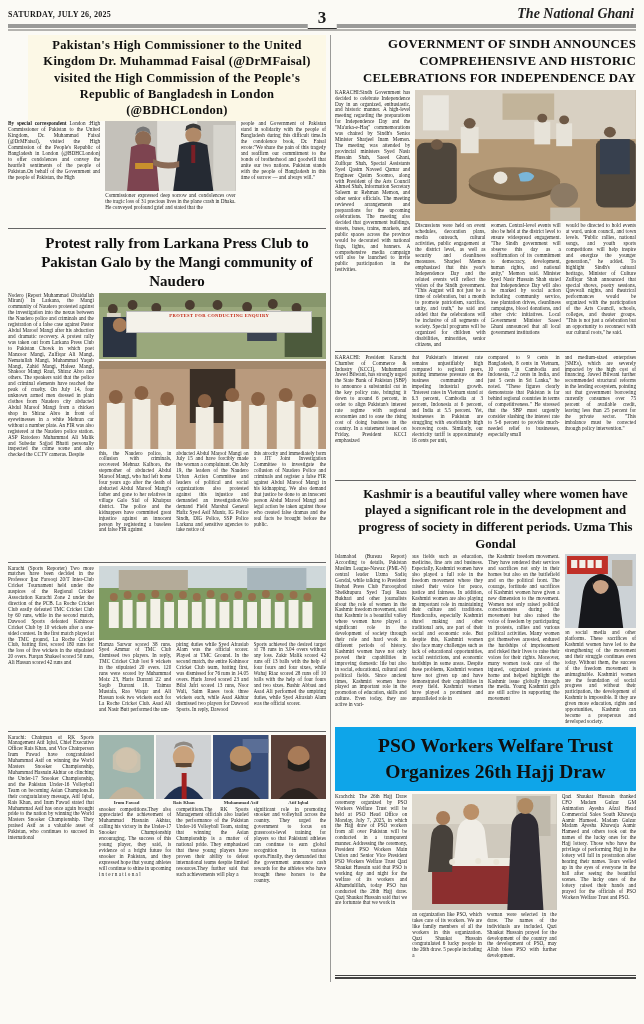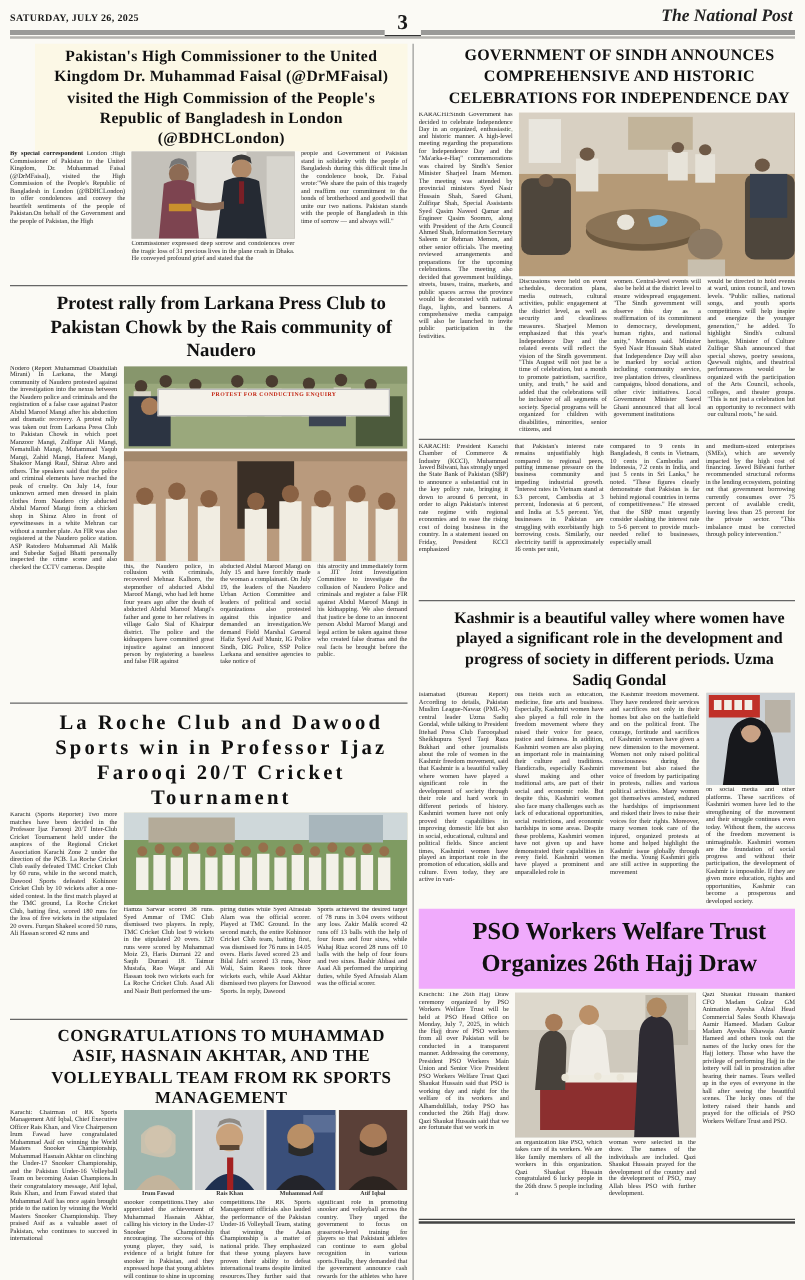--- a/index.html
+++ b/index.html
@@ -34,34 +34,34 @@
   .bt { font-size:5.2px; line-height:1.14; text-align:justify; color:#1c1c1c; }
   .byline { font-weight:bold; }
   .rule { border-top:1px solid #666; margin:2px 0 3px 0; }
   .thickrule { border-top:1px solid #444; border-bottom:2px solid #444; height:4px; margin-top:3px; }
   .cap { font-size:4.8px; font-weight:bold; text-align:center; color:#333; margin-top:1px; }
   .ph { position:relative; overflow:hidden; background:#c9c6bf; }
   .ph svg { display:block; width:100%; height:100%; }
   
   .a1-hl { font-size:12.5px; line-height:1.3; letter-spacing:0.3px; padding:2px 0 3px 0; background:#fcf8e6; }
   .a1-body { height:104px; }
-  .a2-hl { font-size:12.8px; line-height:1.32; letter-spacing:0.2px; padding:1px 0 3px 0; }
+  .a2-hl { font-size:12.8px; line-height:1.32; letter-spacing:0.2px; padding:1px 0 3px 0;text-align:right; }
   .a2-body { height:258px; }
   .a3-hl { font-size:15px; line-height:1.25; padding:2px 0; }
   .a3-body { height:266px; }
   .a4-hl { font-size:14px; line-height:1.25; padding:2px 0; }
   .a4-body { height:122px; }
   .a5-hl { font-size:16.5px; line-height:1.22; letter-spacing:2.5px; padding:2px 0; }
   .a5-body { height:162px; }
   .a6-hl { font-size:12.8px; line-height:1.3; padding:2px 0; }
   .a6-body { height:170px; }
   .a7-hl { font-size:13.5px; line-height:1.22; letter-spacing:0.4px; padding:2px 0 1px 0; }
   .a7-sub { font-size:7.4px; line-height:1.25; padding-bottom:2px; }
   .a7-body { height:192px; }
-  .a8-hlblock { background:#f0abfc; padding:6px 0 7px 0; }
+  .a8-hlblock { background:#0ea5e9; padding:6px 0 7px 0; }
   .a8-hl { font-size:19.5px; line-height:1.3; }
   .a8-body { height:178px; margin-top:3px; }
   
   .stack { display:flex; flex-direction:column; }
   .mid-gap { margin-top:2px; }
   .banner-strip {
     position:absolute; left:12%; right:6%; top:28%; height:34%; background:#f4f2ea;
     border:1px solid #bbb; display:flex; align-items:flex-start; justify-content:center;
   }
   .banner-txt { font-size:4.6px; font-weight:bold; color:#c22310; letter-spacing:0.4px; margin-top:1px; }
@@ -69,21 +69,21 @@
   .portraits .pcell { flex:1; }
   .pframe { height:64px; }
 </style>
 </head>
 <body>
 
 <div class="page">
 
   <div class="hdr">
     <span class="date">SATURDAY, JULY 26, 2025</span>
-    <span class="masthead">The National Post</span>
+    <span class="masthead">The National Ghani</span>
   </div>
   <div class="toprule">
     <div class="bar1"></div>
       <div class="bar2"></div>
     <div class="pagenum">3</div>
   </div>
 
   <div class="wrap">
 
     <div class="half-l">
@@ -115,21 +115,21 @@
             <div class="cols mid-gap" style="flex:1;">
               <div class="c bt">Commissioner expressed deep sorrow and condolences over the tragic loss of 31 precious lives in the plane crash in Dhaka. He conveyed profound grief and stated that the</div>
             </div>
           </div>
           <div class="c bt">people and Government of Pakistan stand in solidarity with the people of Bangladesh during this difficult time.In the condolence book, Dr. Faisal wrote:"We share the pain of this tragedy and reaffirm our commitment to the bonds of brotherhood and goodwill that unite our two nations. Pakistan stands with the people of Bangladesh in this time of sorrow — and always will."</div>
         </div>
       </div>
       <div class="rule"></div>
 
       <div class="art">
-        <div class="hl a3-hl">Protest rally from Larkana Press Club to Pakistan Chowk by the Rais community of Naudero</div>
+        <div class="hl a3-hl">Protest rally from Larkana Press Club to Pakistan Galo by the Mangi community of Naudero</div>
         <div class="cols a3-body">
           <div class="c bt" style="flex:0 0 27%;">Nodero (Report Muhammad Obaidullah Mirani) In Larkana, the Mangi community of Naudero protested against the investigation into the nexus between the Naudero police and criminals and the registration of a false case against Pastor Abdul Maroof Mangi after his abduction and dramatic recovery. A protest rally was taken out from Larkana Press Club to Pakistan Chowk in which poet Manzoor Mangi, Zulfiqar Ali Mangi, Nematullah Mangi, Muhammad Yaqub Mangi, Zahid Mangi, Hafeez Mangi, Shakoor Mangi Rauf, Shiraz Abro and others. The speakers said that the police and criminal elements have reached the peak of cruelty. On July 14, four unknown armed men dressed in plain clothes from Naudero city abducted Abdul Maroof Mangi from a chicken shop in Shiraz Abro in front of eyewitnesses in a white Mehran car without a number plate. An FIR was also registered at the Naudero police station. ASP Ratodero Muhammad Ali Malik and Subedar Sajjad Bhatti personally inspected the crime scene and also checked the CCTV cameras. Despite</div>
           <div class="c stack">
             <div class="ph" style="height:66px;">
               <svg viewBox="0 0 230 66" preserveAspectRatio="none">
                 <rect width="230" height="66" fill="#9aa87c"></rect>
                 <rect y="0" width="230" height="14" fill="#87966c"></rect>
                 <g fill="#4a3c30">
                   <circle cx="14" cy="16" r="5"></circle>
                     <circle cx="34" cy="12" r="5"></circle>
@@ -192,21 +192,20 @@
               <div class="c bt">this, the Naudero police, in collusion with criminals, recovered Mehnaz Kalhoro, the stepmother of abducted Abdul Maroof Mangi, who had left home four years ago after the death of abducted Abdul Maroof Mangi's father and gone to her relatives in village Galo Sial of Khairpur district. The police and the kidnappers have committed great injustice against an innocent person by registering a baseless and false FIR against</div>
               <div class="c bt">abducted Abdul Maroof Mangi on July 15 and have forcibly made the woman a complainant. On July 19, the leaders of the Naudero Urban Action Committee and leaders of political and social organizations also protested against this injustice and demanded an investigation.We demand Field Marshal General Hafiz Syed Asif Munir, IG Police Sindh, DIG Police, SSP Police Larkana and sensitive agencies to take notice of</div>
               <div class="c bt">this atrocity and immediately form a JIT Joint Investigation Committee to investigate the collusion of Naudero Police and criminals and register a false FIR against Abdul Maroof Mangi in his kidnapping. We also demand that justice be done to an innocent person Abdul Maroof Mangi and legal action be taken against those who created false dramas and the real facts be brought before the public.</div>
             </div>
           </div>
         </div>
       </div>
       <div class="rule"></div>
 
       <div class="art">
-        <div class="hl a5-hl">La Roche Club and Dawood Sports win in Professor Ijaz Farooqi 20/T Cricket Tournament</div>
         <div class="cols a5-body">
           <div class="c bt" style="flex:0 0 27%;">Karachi (Sports Reporter) Two more matches have been decided in the Professor Ijaz Farooqi 20/T Inter-Club Cricket Tournament held under the auspices of the Regional Cricket Association Karachi Zone 2 under the direction of the PCB. La Roche Cricket Club easily defeated TMC Cricket Club by 60 runs, while in the second match, Dawood Sports defeated Kohinoor Cricket Club by 10 wickets after a one-sided contest. In the first match played at the TMC ground, La Roche Cricket Club, batting first, scored 180 runs for the loss of five wickets in the stipulated 20 overs. Furqan Shakeel scored 50 runs, Ali Hassan scored 42 runs and</div>
           <div class="c stack">
             <div class="ph" style="height:74px;">
               <svg viewBox="0 0 230 74" preserveAspectRatio="none">
                 <rect width="230" height="74" fill="#7f9b62"></rect>
                 <rect y="0" width="230" height="22" fill="#cfd8da"></rect>
                 <rect x="20" y="4" width="70" height="20" fill="#b4ab99"></rect>
                 <rect x="150" y="2" width="60" height="22" fill="#a8b6bc"></rect>
                 <g fill="#f3f1e8">
@@ -249,21 +248,20 @@
               <div class="c bt">Hamza Sarwar scored 38 runs. Syed Ammar of TMC Club dismissed two players. In reply, TMC Cricket Club lost 9 wickets in the stipulated 20 overs. 120 runs were scored by Muhammad Moiz 23, Haris Durrani 22 and Saqib Durrani 18. Taimur Mustafa, Rao Waqar and Ali Hassan took two wickets each for La Roche Cricket Club. Asad Ali and Nasir Butt performed the um-</div>
               <div class="c bt">piring duties while Syed Afrasiab Alam was the official scorer. Played at TMC Ground. In the second match, the entire Kohinoor Cricket Club team, batting first, was dismissed for 76 runs in 14.05 overs. Haris Javed scored 23 and Bilal Jafri scored 13 runs, Noor Wali, Saim Raees took three wickets each, while Asad Akhtar dismissed two players for Dawood Sports. In reply, Dawood</div>
               <div class="c bt">Sports achieved the desired target of 78 runs in 3.04 overs without any loss. Zakir Malik scored 42 runs off 13 balls with the help of four fours and four sixes, while Wahaj Riaz scored 28 runs off 10 balls with the help of four fours and two sixes. Bashir Abbasi and Asad Ali performed the umpiring duties, while Syed Afrasiab Alam was the official scorer.</div>
             </div>
           </div>
         </div>
       </div>
       <div class="rule"></div>
 
       <div class="art">
-        <div class="hl a7-hl">CONGRATULATIONS TO MUHAMMAD ASIF, HASNAIN AKHTAR, AND THE VOLLEYBALL TEAM FROM RK SPORTS MANAGEMENT</div>
         <div class="cols a7-body">
           <div class="c bt" style="flex:0 0 27%;">Karachi: Chairman of RK Sports Management Atif Iqbal, Chief Executive Officer Rais Khan, and Vice Chairperson Irum Fawad have congratulated Muhammad Asif on winning the World Masters Snooker Championship, Muhammad Hasnain Akhtar on clinching the Under-17 Snooker Championship, and the Pakistan Under-16 Volleyball Team on becoming Asian Champions.In their congratulatory message, Atif Iqbal, Rais Khan, and Irum Fawad stated that Muhammad Asif has once again brought pride to the nation by winning the World Masters Snooker Championship. They praised Asif as a valuable asset of Pakistan, who continues to succeed in international</div>
           <div class="c stack">
             <div class="portraits">
               <div class="pcell">
                 <div class="ph pframe">
                   <svg viewBox="0 0 56 64" preserveAspectRatio="none">
                     <rect width="56" height="64" fill="#9fb6ae"></rect>
                     <circle cx="28" cy="24" r="11" fill="#d9c2a8"></circle>
                     <path d="M14 20 q14 -16 28 0 l0 14 q-4 8 -28 0 z" fill="#cfc3ae" opacity="0.85"></path>
@@ -374,21 +372,21 @@
         <div class="cols a4-body">
           <div class="c bt">KARACHI: President Karachi Chamber of Commerce &amp; Industry (KCCI), Muhammad Jawed Bilwani, has strongly urged the State Bank of Pakistan (SBP) to announce a substantial cut in the key policy rate, bringing it down to around 6 percent, in order to align Pakistan's interest rate regime with regional economies and to ease the rising cost of doing business in the country. In a statement issued on Friday, President KCCI emphasized</div>
           <div class="c bt">that Pakistan's interest rate remains unjustifiably high compared to regional peers, putting immense pressure on the business community and impeding industrial growth. "Interest rates in Vietnam stand at 6.3 percent, Cambodia at 3 percent, Indonesia at 6 percent, and India at 5.5 percent. Yet, businesses in Pakistan are struggling with exorbitantly high borrowing costs. Similarly, our electricity tariff is approximately 16 cents per unit,</div>
           <div class="c bt">compared to 9 cents in Bangladesh, 8 cents in Vietnam, 10 cents in Cambodia and Indonesia, 7.2 cents in India, and just 5 cents in Sri Lanka," he noted. "These figures clearly demonstrate that Pakistan is far behind regional countries in terms of competitiveness." He stressed that the SBP must urgently consider slashing the interest rate to 5-6 percent to provide much-needed relief to businesses, especially small</div>
           <div class="c bt">and medium-sized enterprises (SMEs), which are severely impacted by the high cost of financing. Jawed Bilwani further recommended structural reforms in the lending ecosystem, pointing out that government borrowing currently consumes over 75 percent of available credit, leaving less than 25 percent for the private sector. "This imbalance must be corrected through policy intervention."</div>
         </div>
       </div>
       <div class="rule"></div>
 
       <div class="art">
-        <div class="hl a6-hl">Kashmir is a beautiful valley where women have played a significant role in the development and progress of society in different periods. Uzma Sadiq Gondal</div>
+        <div class="hl a6-hl">Kashmir is a beautiful valley where women have played a significant role in the development and progress of society in different periods. Uzma This Gondal</div>
         <div class="cols a6-body">
           <div class="c bt">Islamabad (Bureau Report) According to details, Pakistan Muslim League-Nawaz (PML-N) central leader Uzma Sadiq Gondal, while talking to President Ittehad Press Club Farooqabad Sheikhupura Syed Taqi Raza Bukhari and other journalists about the role of women in the Kashmir freedom movement, said that Kashmir is a beautiful valley where women have played a significant role in the development of society through their role and hard work in different periods of history. Kashmiri women have not only proved their capabilities in improving domestic life but also in social, educational, cultural and political fields. Since ancient times, Kashmiri women have played an important role in the promotion of education, skills and culture. Even today, they are active in vari-</div>
           <div class="c bt">ous fields such as education, medicine, fine arts and business. Especially, Kashmiri women have also played a full role in the freedom movement where they raised their voice for peace, justice and fairness. In addition, Kashmiri women are also playing an important role in maintaining their culture and traditions. Handicrafts, especially Kashmiri shawl making and other traditional arts, are part of their social and economic role. But despite this, Kashmiri women also face many challenges such as lack of educational opportunities, social restrictions, and economic hardships in some areas. Despite these problems, Kashmiri women have not given up and have demonstrated their capabilities in every field. Kashmiri women have played a prominent and unparalleled role in</div>
           <div class="c bt">the Kashmir freedom movement. They have rendered their services and sacrifices not only in their homes but also on the battlefield and on the political front. The courage, fortitude and sacrifices of Kashmiri women have given a new dimension to the movement. Women not only raised political consciousness during the movement but also raised the voice of freedom by participating in protests, rallies and various political activities. Many women got themselves arrested, endured the hardships of imprisonment and risked their lives to raise their voices for their rights. Moreover, many women took care of the injured, organized protests at home and helped highlight the Kashmir issue globally through the media. Young Kashmiri girls are still active in supporting the movement</div>
           <div class="c stack">
             <div class="ph" style="height:74px;">
               <svg viewBox="0 0 70 74" preserveAspectRatio="none">
                 <rect width="70" height="74" fill="#ccd2d6"></rect>
                 <rect x="2" y="2" width="40" height="18" fill="#c03028"></rect>
                 <g fill="#f2efe8">

